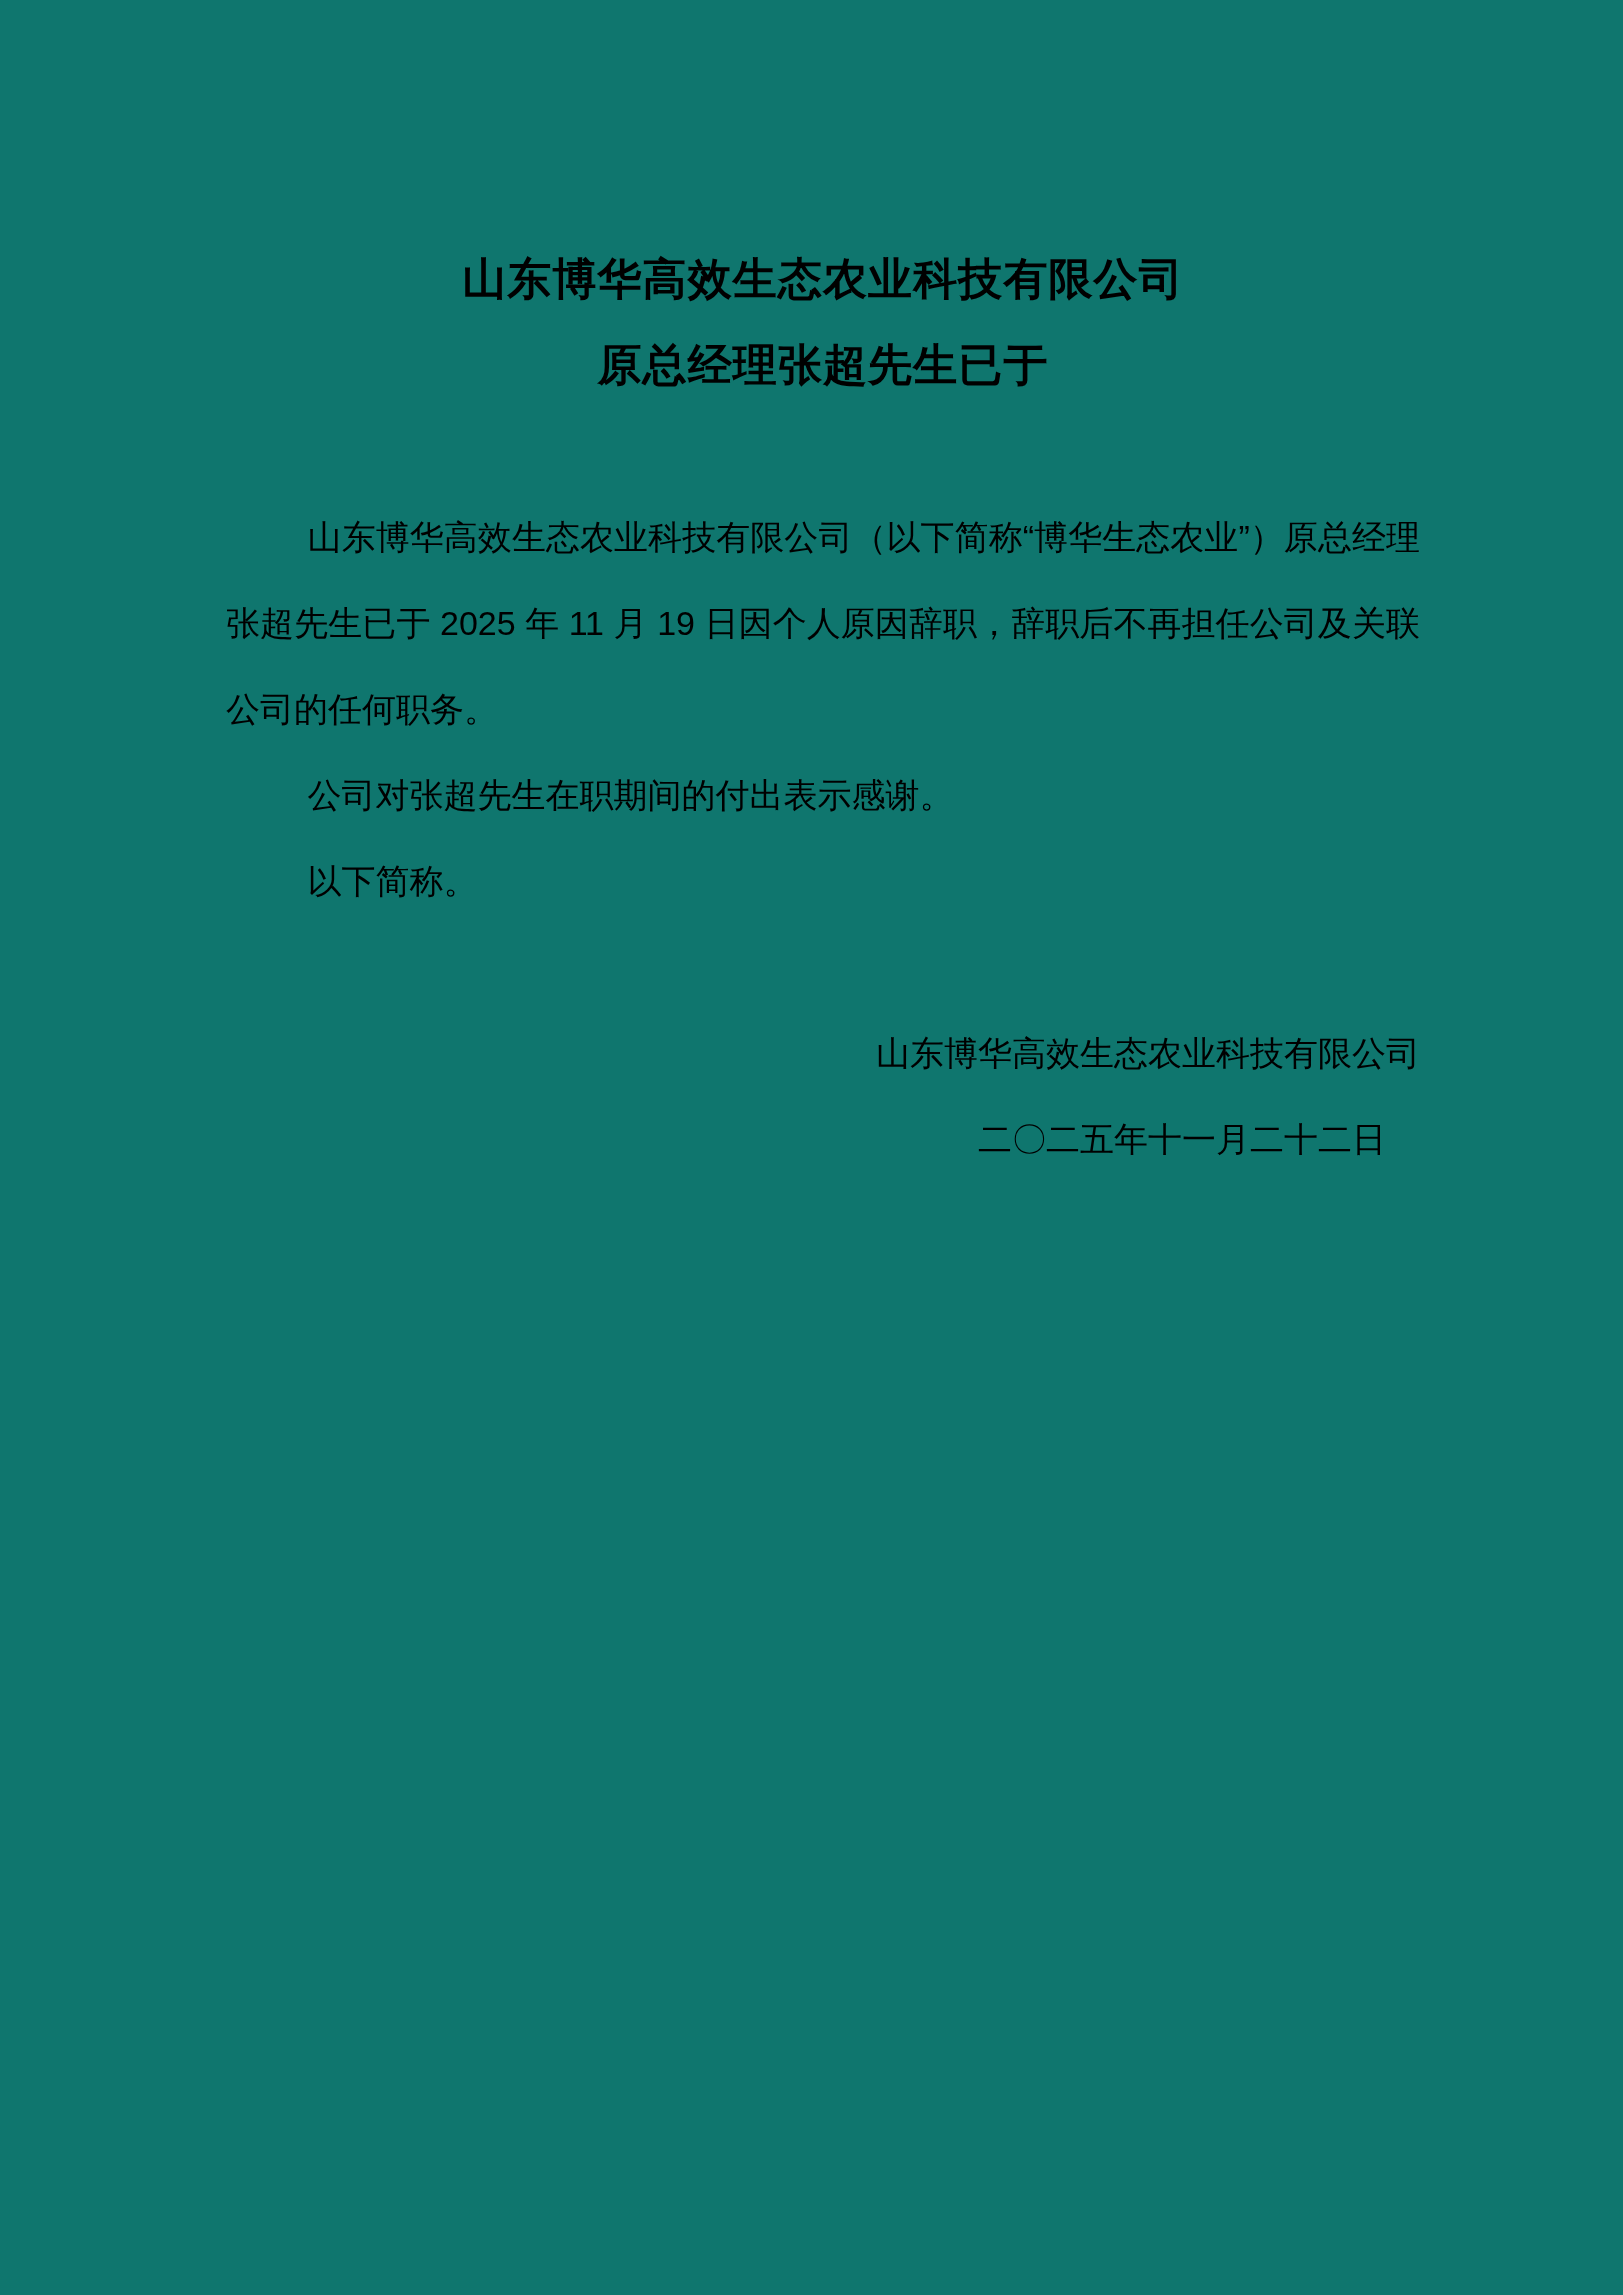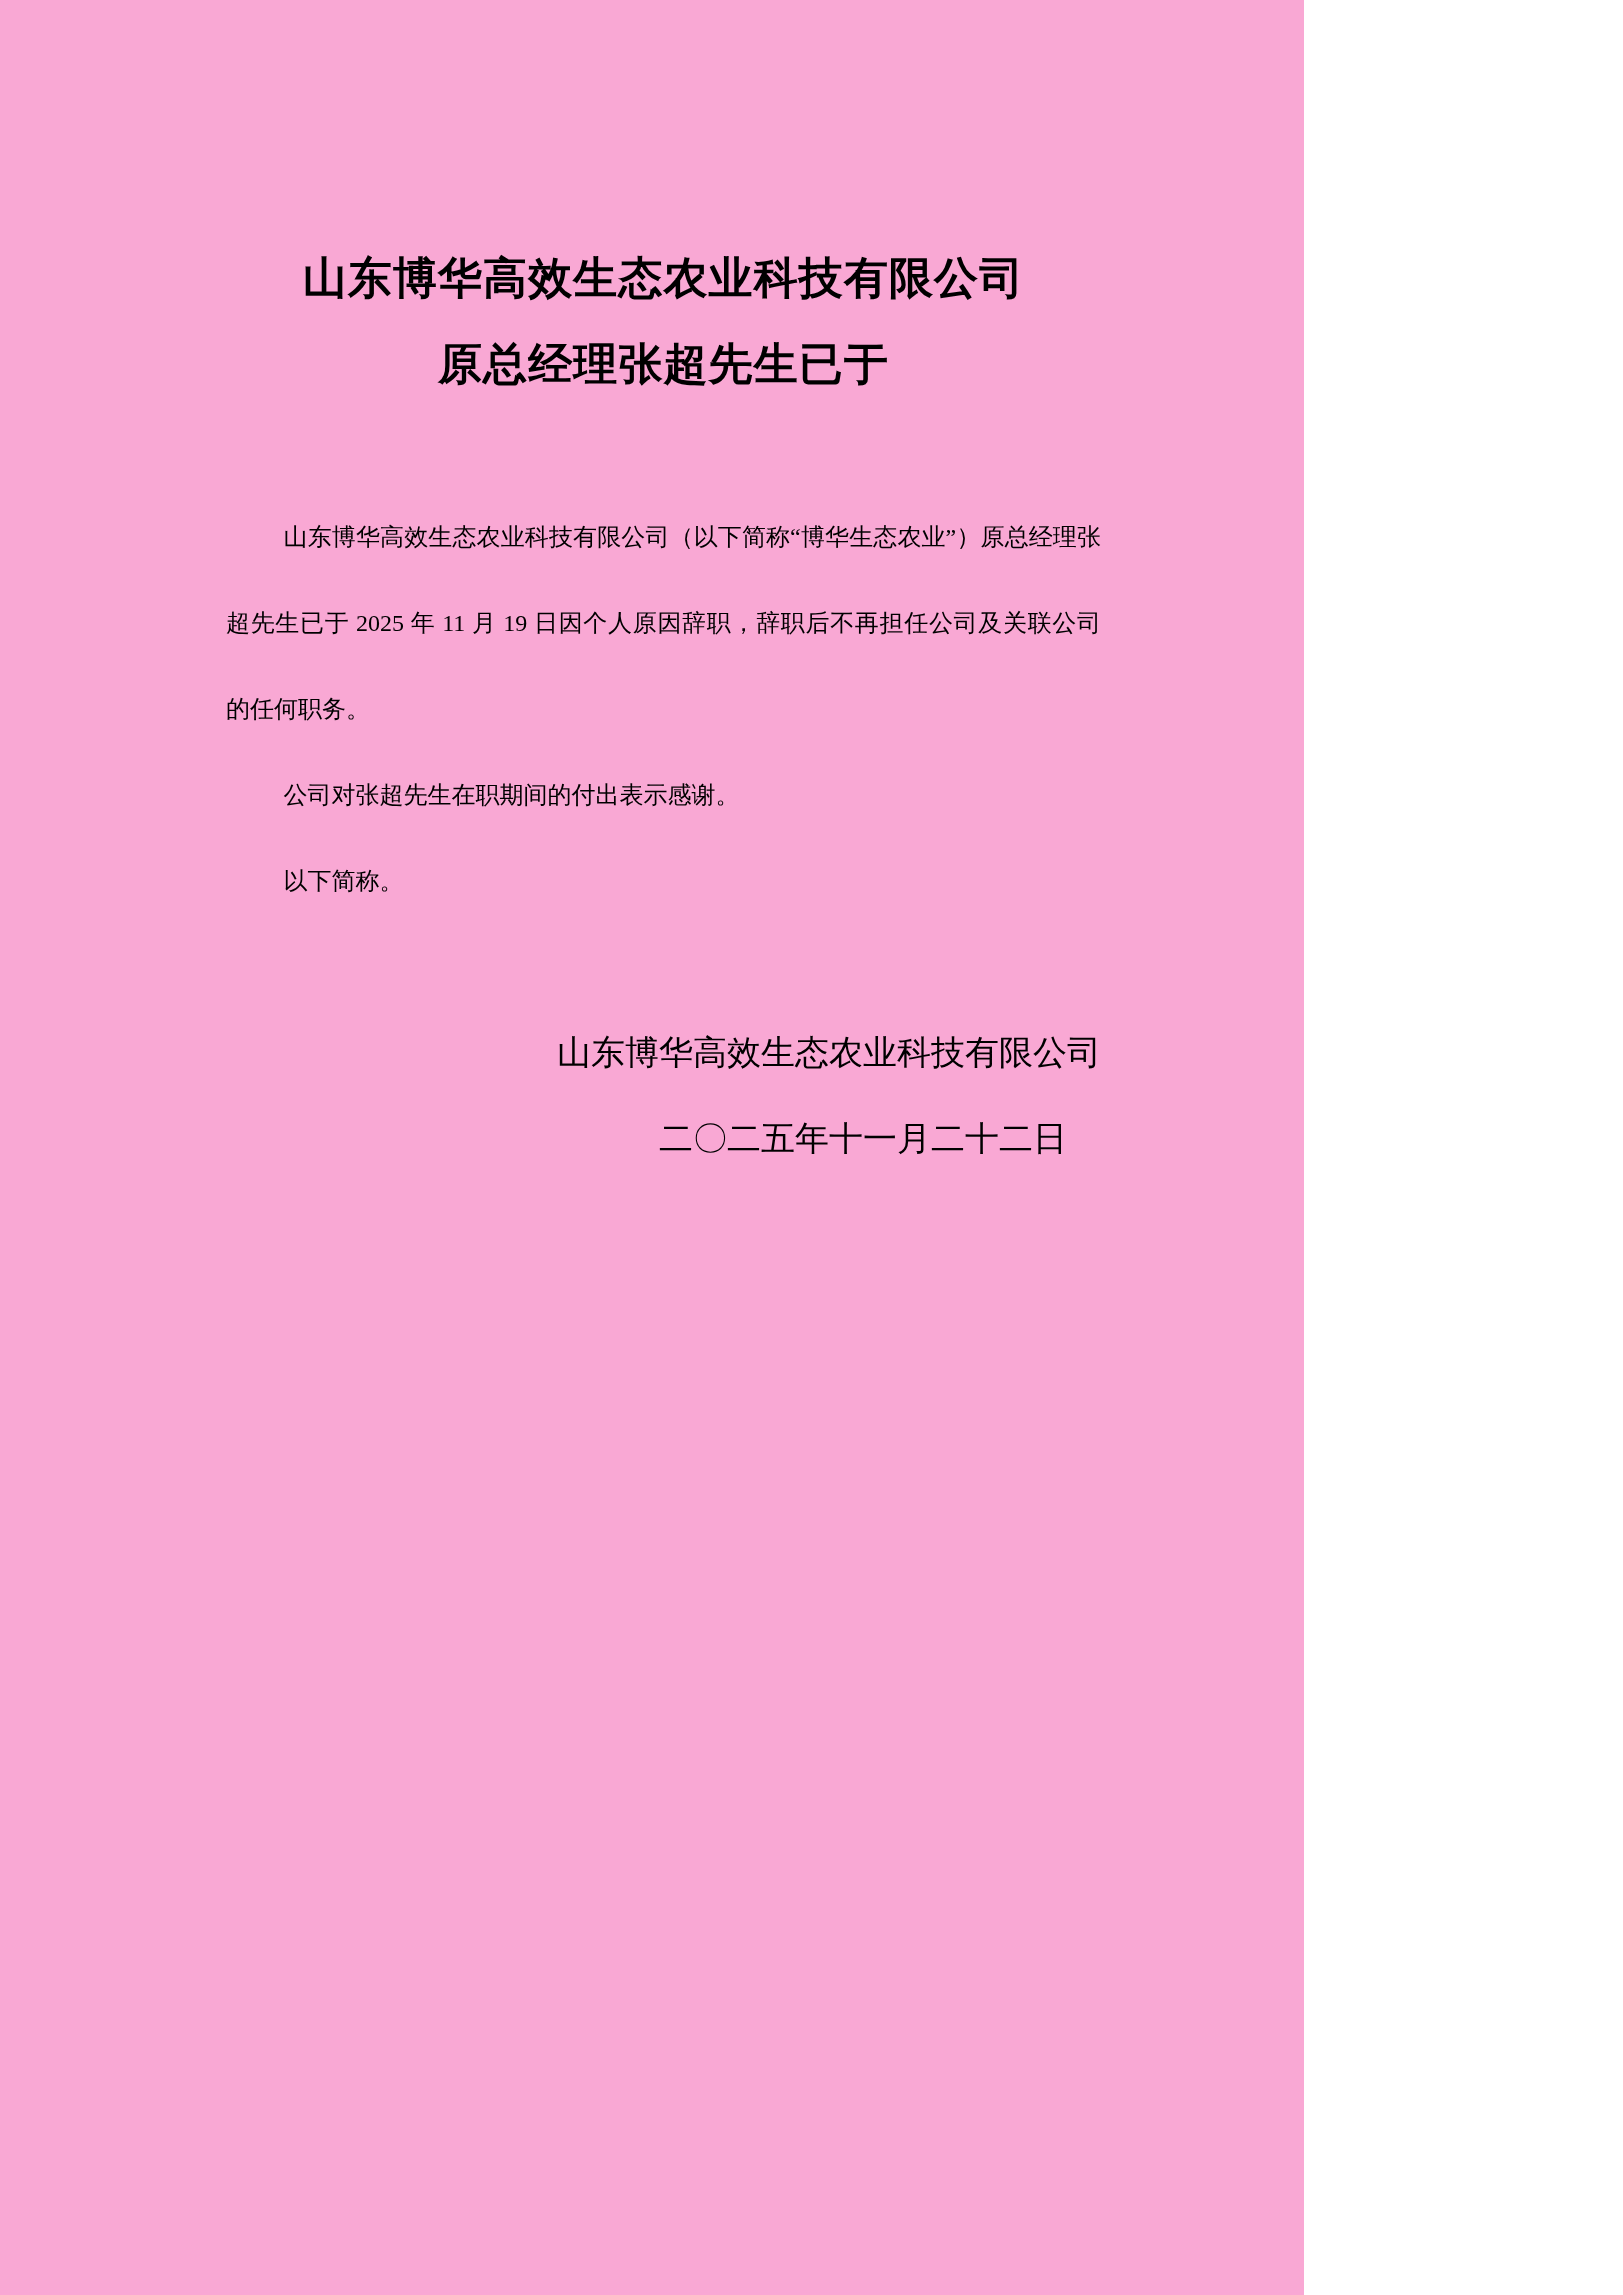--- a/index.html
+++ b/index.html
@@ -2,46 +2,46 @@
 <html style="font-size:8.7px"><head>
 <meta charset="utf-8">
 <style>
   html, body {
     margin: 0;
     padding: 0;
     background: #ffffff;
   }
   .page {
     position: relative;
-    width: 1304px;
+    width: 1623px;
     height: 2295px;
-    background: #f9a8d4;
+    background: #0f766e;
     color: #000000;
-    font-family: Liberation Serif, serif;
+    font-family: Liberation Sans, sans-serif;
     overflow: hidden;
     box-sizing: border-box;
   }
   .content {
     position: absolute;
     top: 236px;
     left: 226px;
     right: 203px;
     bottom: 0;
   }
   .doc-title {
     margin: 0;
     font-size: 44px;
     line-height: 86px;
     font-weight: bold;
     text-align: center;
     letter-spacing: 1.1px;
   }
   .body-text {
     margin: 0;
-    font-size: 24px;
+    font-size: 34px;
     line-height: 86px;
     text-align: justify;
     text-indent: 2.4em;
   }
   .paragraphs {
     margin-top: 86px;
   }
   .signature {
     margin-top: 86px;
     font-size: 34px;

